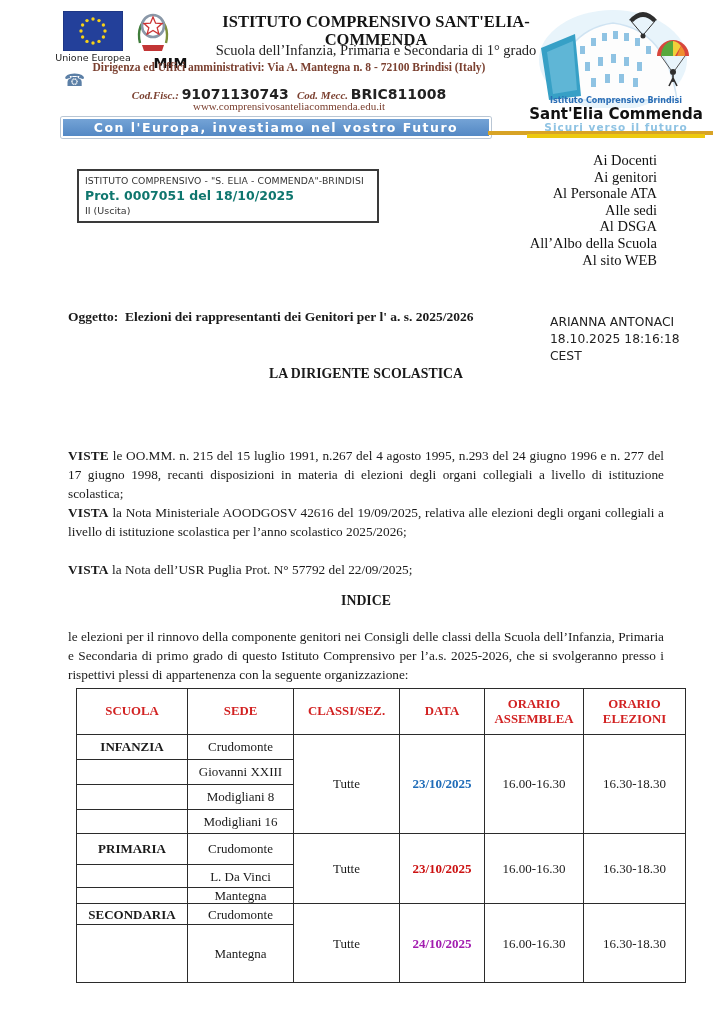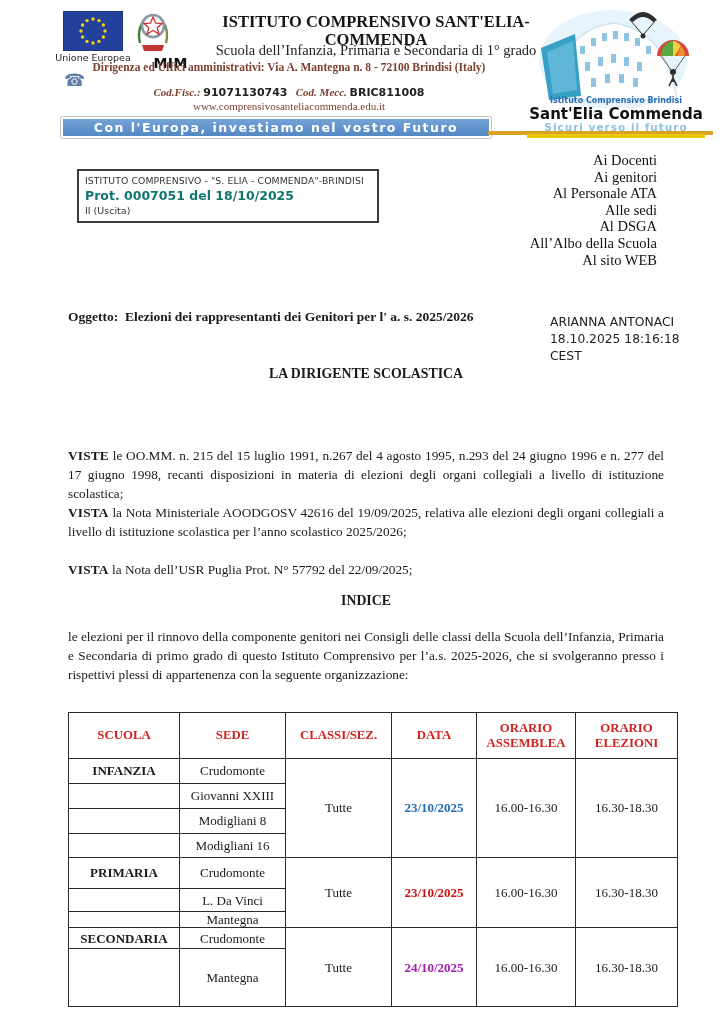--- a/index.html
+++ b/index.html
@@ -16,21 +16,21 @@
        font-weight:bold;font-size:14px;color:#111;letter-spacing:.5px;}
   .school-name{left:183px;top:13px;width:386px;text-align:center;font-weight:bold;font-size:16.5px;
                color:#151515;line-height:18px;}
   .school-sub{left:183px;top:42px;width:386px;text-align:center;font-size:14.5px;color:#222;}
   .hdr-brown{color:#7b4030;}
   .addr{left:63px;top:61px;width:452px;text-align:center;font-size:11.5px;font-weight:bold;}
   .contact{left:63px;top:74px;width:452px;text-align:center;font-size:10.8px;}
   .phone-ico{left:64px;top:70px;font-size:17px;color:#5b7fa6;}
   .codes{left:63px;top:86px;width:452px;text-align:center;font-size:11px;}
   .codes .lbl{font-style:italic;font-weight:bold;color:#7b4030;}
-  .codes .val{font-family:"DejaVu Sans",sans-serif;font-weight:bold;font-size:11px;color:#222;}
+  .codes .val{font-family:"DejaVu Sans",sans-serif;font-weight:bold;font-size:14px;color:#222;}
   .web{left:63px;top:100px;width:452px;text-align:center;font-size:11px;}
   .banner{left:61px;top:117px;width:426px;height:17px;background:linear-gradient(#74a3d6,#5388c4);
           border:2px solid #fff;box-shadow:0 0 0 1px #b9c6d4;border-radius:2px;
           font-family:"DejaVu Sans",sans-serif;font-weight:bold;font-size:12.5px;color:#fff;
           letter-spacing:1.5px;text-align:center;line-height:17px;}
   .gold-line{left:488px;top:131px;width:225px;height:4px;background:#d8a325;}
   .logo-box{left:525px;top:8px;width:182px;height:130px;}
   .logo-art{position:absolute;left:0;top:0;}
   .logo-t1{position:absolute;left:0;top:88px;width:100%;text-align:center;
            font-family:"DejaVu Sans",sans-serif;font-weight:bold;font-size:8px;color:#2a6db5;}
@@ -56,21 +56,21 @@
   .h-dirigente{left:68px;top:366px;width:596px;text-align:center;font-weight:bold;font-size:13.8px;}
 
   
   .para{left:68px;width:596px;font-size:13.3px;line-height:19px;text-align:justify;}
   .para b{letter-spacing:.2px;}
   .p1{top:389px;} .p2{top:446px;} .p3{top:503px;} .p4{top:560px;text-align:left;}
   .h-indice{left:68px;top:593px;width:596px;text-align:center;font-weight:bold;font-size:13.8px;}
   .p5{top:627px;}
 
   
-  .tblwrap{left:68px;top:688px;margin-top:24px;}
+  .tblwrap{left:76px;top:688px;}
   table.el{border-collapse:collapse;table-layout:fixed;width:609px;}
   table.el th,table.el td{border:1.4px solid #2b2b2b;padding:0 3px;font-size:13px;
       text-align:center;vertical-align:middle;overflow:hidden;}
   table.el th{color:#d22222;font-weight:bold;font-size:12.8px;line-height:15px;height:45px;}
   .c0{width:111px;} .c1{width:106px;} .c2{width:106px;} .c3{width:85px;} .c4{width:99px;} .c5{width:102px;}
   td.school{font-weight:bold;}
   td.d-blue{color:#1f6cb8;font-weight:bold;}
   td.d-red{color:#cc1111;font-weight:bold;}
   td.d-black{color:#a21caf;font-weight:bold;}
   td.big-sede{font-size:15px;vertical-align:top;padding-top:5px;}

